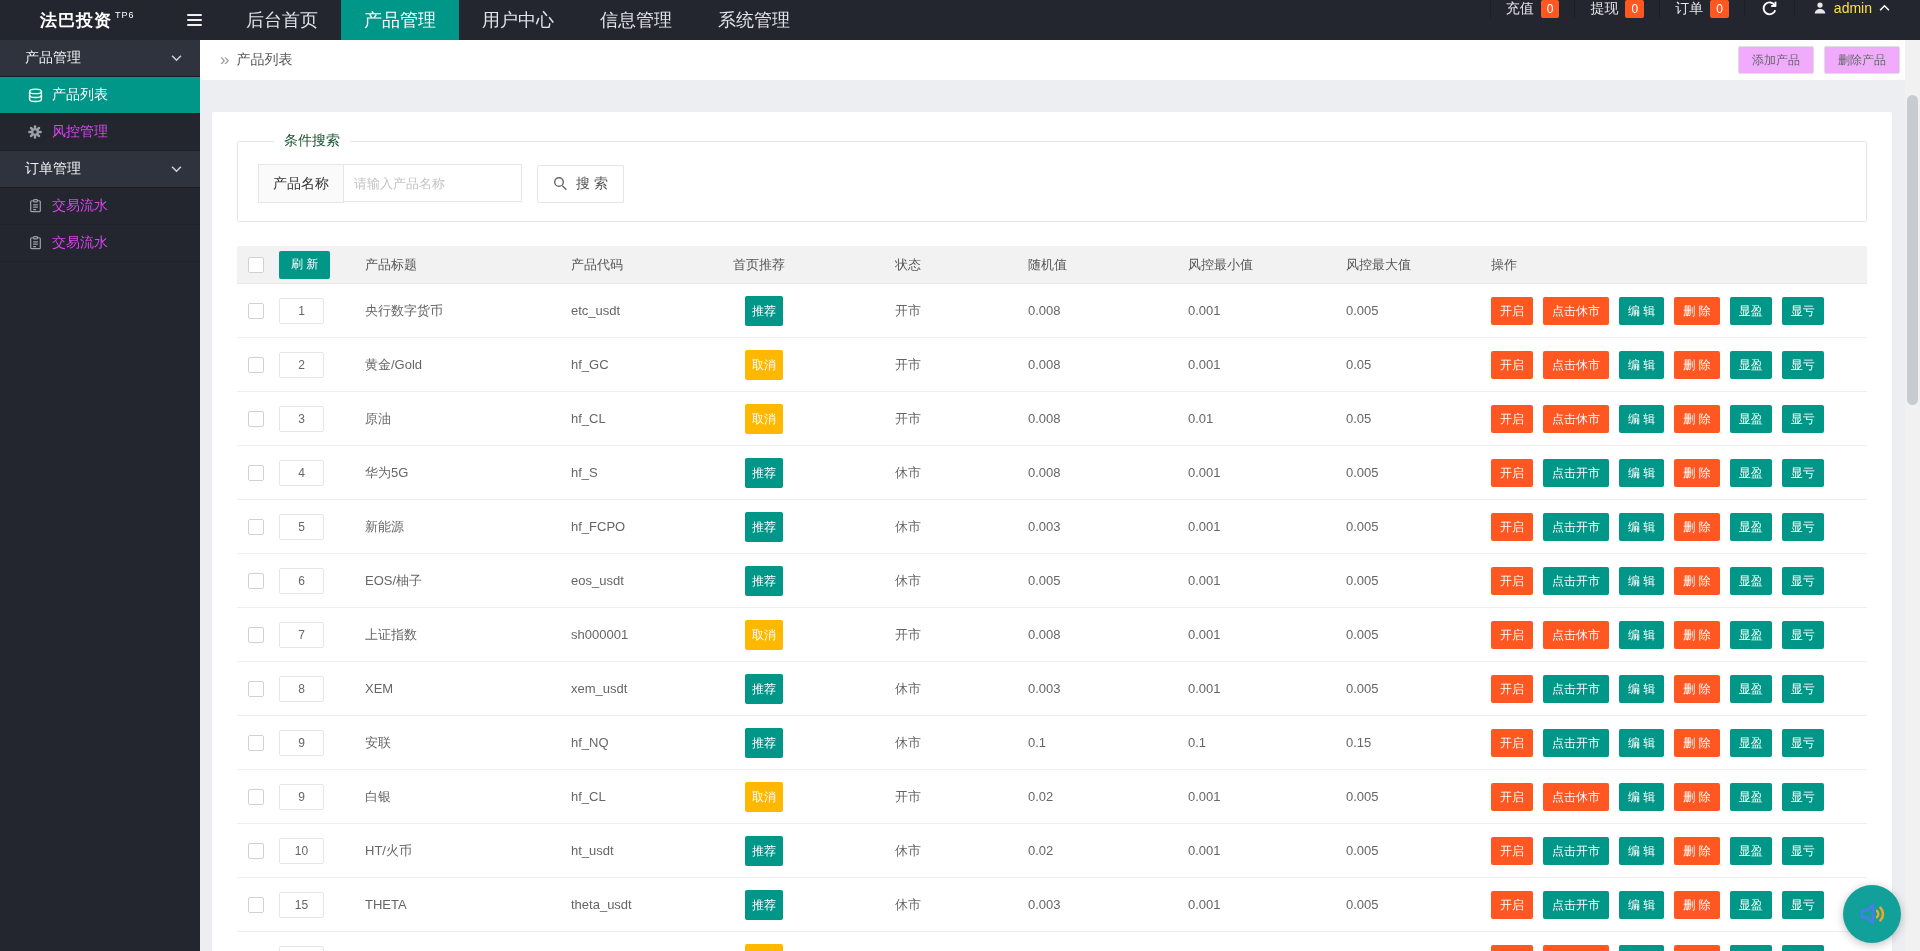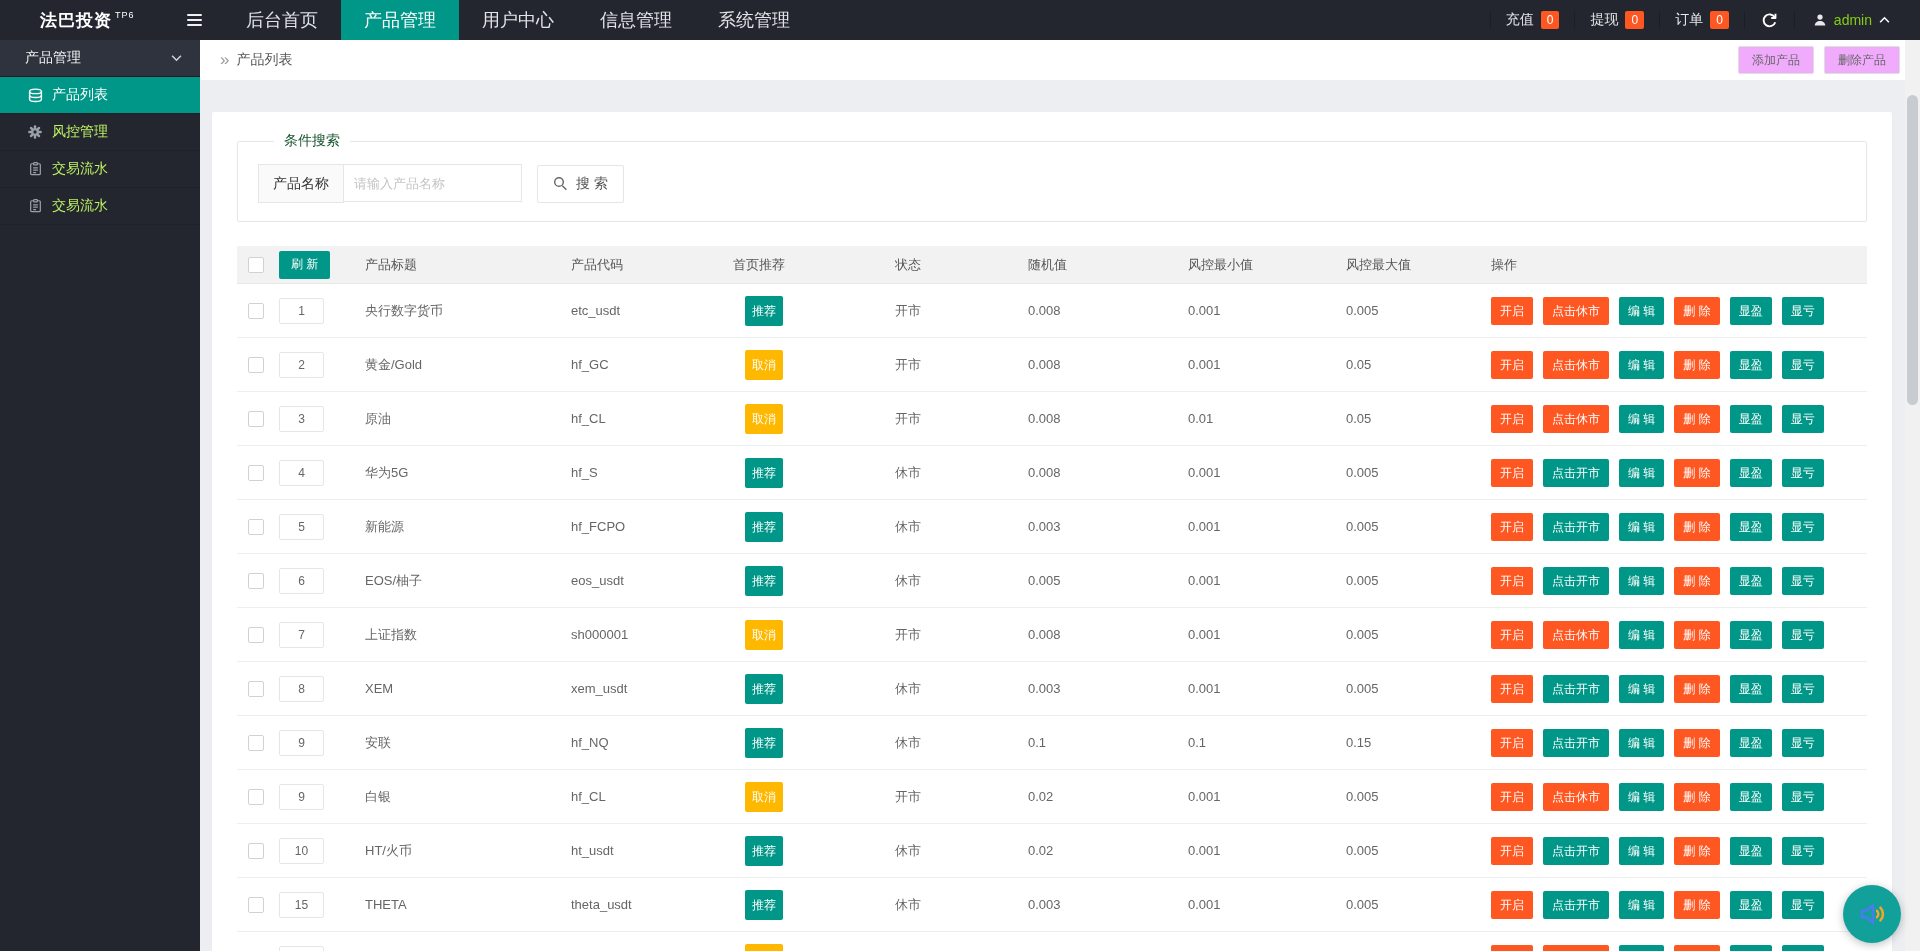--- a/index.html
+++ b/index.html
@@ -8,31 +8,31 @@
 
   
   .topbar { position:absolute; top:0; left:0; width:1920px; height:40px; background:#23262e; display:flex; align-items:stretch; z-index:30; }
   .logo { width:165px; display:flex; align-items:center; padding-left:40px; color:#fff; font-size:17px; font-weight:bold; letter-spacing:1px; white-space:nowrap; }
   .logo sup { font-size:9px; margin-left:3px; font-weight:normal; vertical-align:super; transform:translateY(-5px); }
   .hamburger { width:58px; display:flex; flex-direction:column; justify-content:center; align-items:center; gap:3px; cursor:pointer; }
   .hamburger i { width:15px; height:2px; background:#f0f1f3; display:block; border-radius:1px; }
   .top-nav { display:flex; align-items:stretch; }
   .nav-item { padding:0 23px; line-height:40px; color:#e2e4e8; font-size:18px; cursor:pointer; }
   .nav-item.active { background:#009688; color:#fff; }
-  .topbar-right { margin-left:auto; display:flex; align-items:center; }
+  .topbar-right { margin-left:auto; display:flex; align-items:flex-start; }
   .stat-item { display:flex; align-items:center; padding:0 15px; color:#e6e8ec; font-size:14px; border-left:1px solid #1b1e25; cursor:pointer; }
   .badge { background:#ff5722; color:#fff; font-size:12px; min-width:12px; text-align:center; padding:2px 6px; border-radius:2px; margin-left:7px; line-height:14px; }
   .icon-btn { display:flex; align-items:center; padding:0 16px; border-left:1px solid #1b1e25; cursor:pointer; }
-  .user-area { display:flex; align-items:center; gap:7px; padding:0 30px 0 18px; border-left:1px solid #1b1e25; color:#84cc16; font-size:14px; cursor:pointer; }
+  .user-area { display:flex; align-items:center; gap:7px; padding:0 30px 0 18px; border-left:1px solid #1b1e25; color:#fde047; font-size:14px; cursor:pointer; }
 
   
   .sidebar { position:absolute; top:40px; left:0; width:200px; height:911px; background:#23262e; z-index:20; }
   .side-group-header { height:37px; display:flex; align-items:center; padding:0 18px 0 25px; background:#2f333d; color:#f0f1f3; font-size:14px; cursor:pointer; border-bottom:1px solid #1a1d24; }
   .side-group-header .chev { margin-left:auto; display:flex; }
-  .side-item { height:37px; display:flex; align-items:center; gap:9px; padding-left:27px; color:#bef264; font-size:14px; cursor:pointer; background:#23262e; border-bottom:1px solid #1e212a; }
+  .side-item { height:37px; display:flex; align-items:center; gap:9px; padding-left:27px; color:#d946ef; font-size:14px; cursor:pointer; background:#23262e; border-bottom:1px solid #1e212a; }
   .side-item.active { background:#009688; color:#fff; }
   .side-item .icon { width:16px; display:flex; justify-content:center; }
 
   
   .main { position:absolute; left:200px; top:40px; width:1720px; height:911px; }
   .crumb-bar { height:40px; background:#fff; display:flex; align-items:center; padding:0 20px 0 20px; }
   .crumb-sep { color:#9a9a9a; font-size:17px; margin-right:9px; letter-spacing:-2px; }
   .crumb-title { color:#555; font-size:14px; }
   .crumb-actions { margin-left:auto; display:flex; gap:10px; }
   .ghost-btn { height:28px; line-height:26px; padding:0 13px; background:#f0abfc; border:1px solid #dedede; border-radius:2px; color:#666; font-size:12px; cursor:pointer; white-space:nowrap; }
@@ -150,20 +150,28 @@
             <rect x="-1.4" y="-7.8" width="2.8" height="15.6" rx="1.2"></rect>
             <rect x="-1.4" y="-7.8" width="2.8" height="15.6" rx="1.2" transform="rotate(45)"></rect>
             <rect x="-1.4" y="-7.8" width="2.8" height="15.6" rx="1.2" transform="rotate(90)"></rect>
             <rect x="-1.4" y="-7.8" width="2.8" height="15.6" rx="1.2" transform="rotate(135)"></rect>
           </g>
           <circle r="4.4" fill="#9aa0ab"></circle>
           <circle r="1.9" fill="#23262e"></circle>
         </svg>
       </span>
       <span>风控管理</span>
+    </div>
+    <div class="side-group-header">
+      <span>订单管理</span>
+      <span class="chev">
+        <svg width="11" height="8" viewBox="0 0 10 6" fill="none" stroke="#cfd3da" stroke-width="1.4">
+          <path d="M1 1l4 4 4-4"></path>
+        </svg>
+      </span>
     </div>
     <div class="side-item">
       <span class="icon">
         <svg width="13" height="14" viewBox="0 0 14 16" fill="none" stroke="#9aa0ab" stroke-width="1.4">
           <rect x="1.5" y="2" width="11" height="12.5" rx="1.2"></rect>
           <rect x="4.8" y="0.8" width="4.4" height="2.6" rx="0.8" fill="#23262e"></rect>
           <path d="M4.3 6.6h5.4M4.3 9.4h5.4M4.3 12.2h3.4"></path>
         </svg>
       </span>
       <span>交易流水</span>

